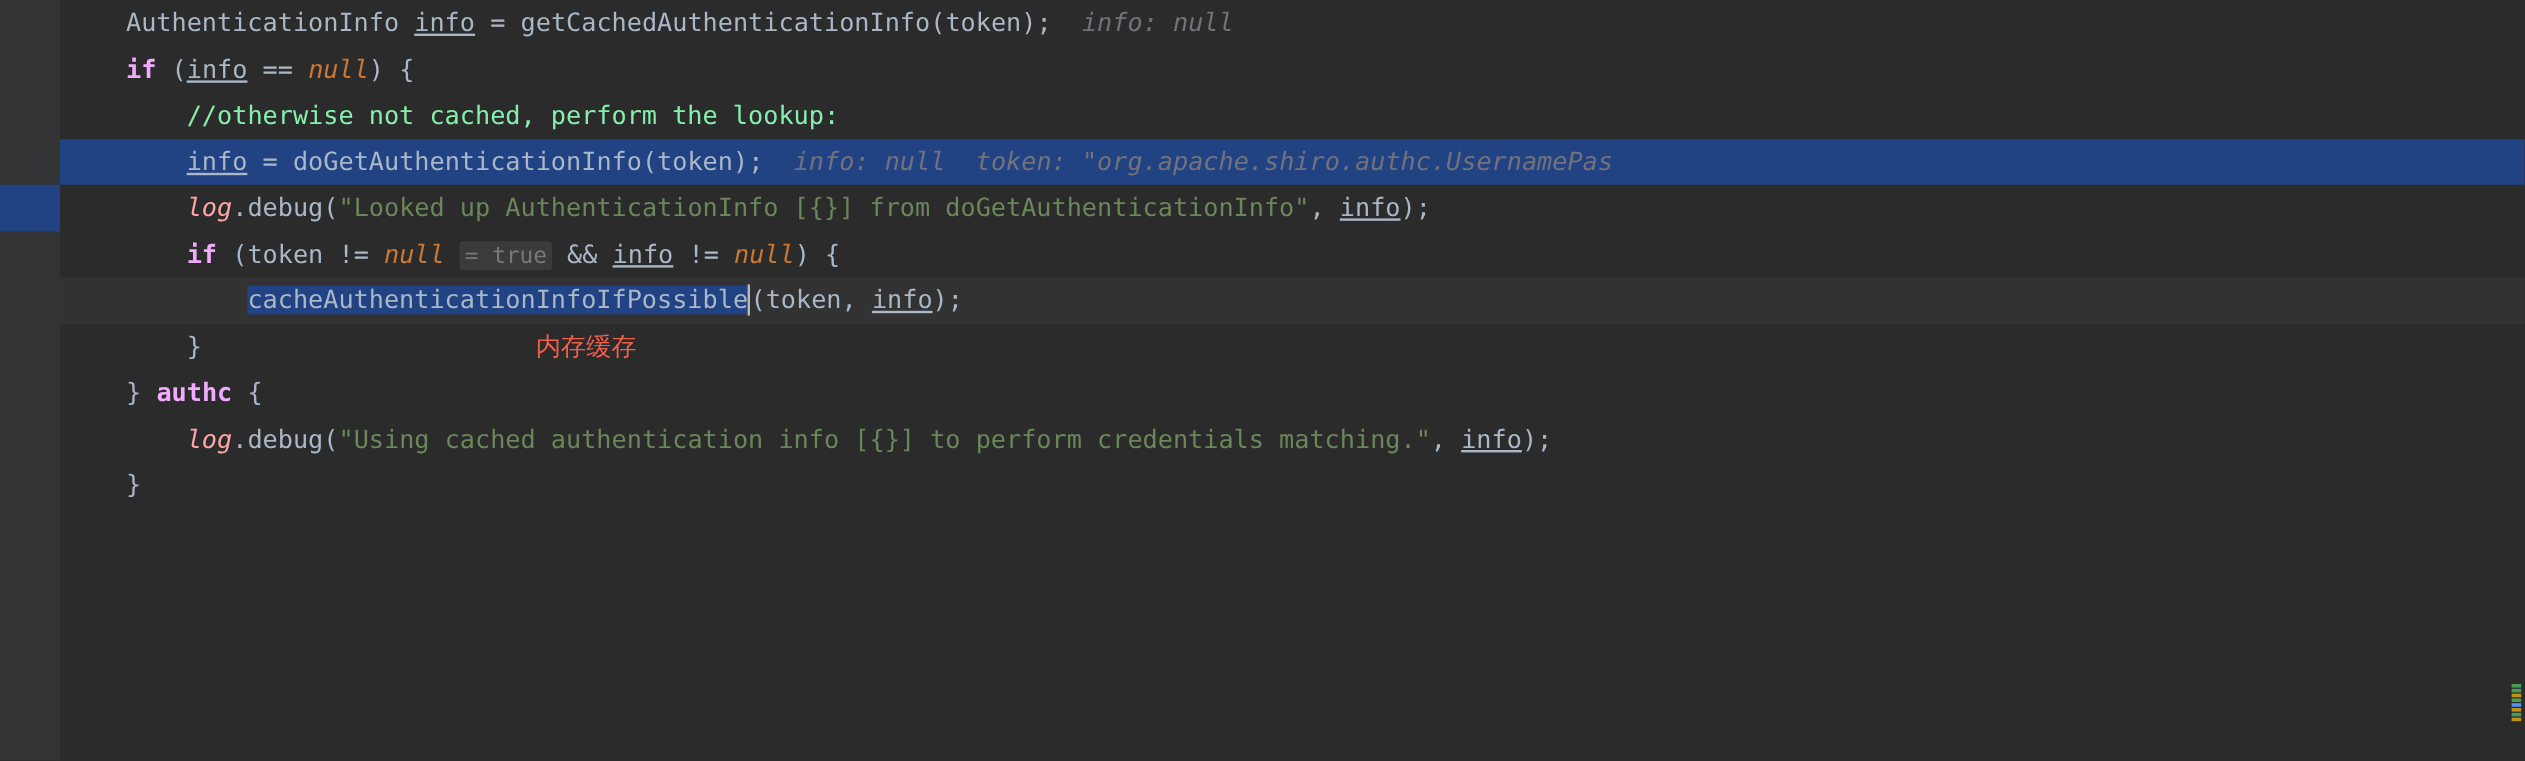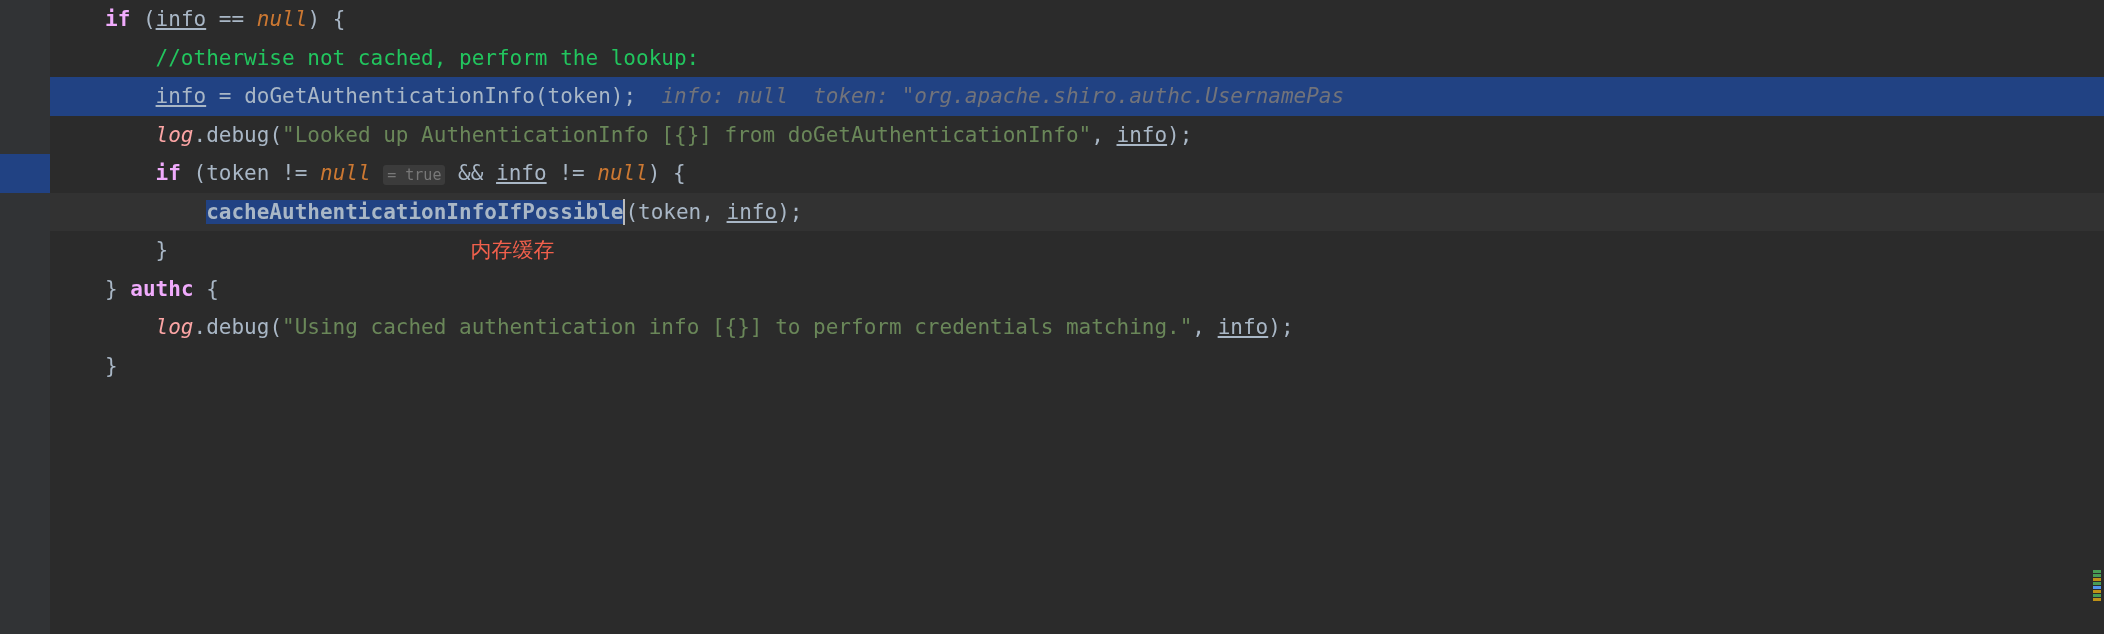--- a/index.html
+++ b/index.html
@@ -53,28 +53,28 @@
     }
     .line-current {
       background-color: #323232;
     }
     .tk-type { color: #a9b7c6; }
     .tk-identifier { color: #a9b7c6; }
     .tk-underline { text-decoration: underline; }
     .tk-punct { color: #a9b7c6; }
     .tk-keyword { color: #f0abfc; font-weight: bold; }
     .tk-null { color: #cc7832; font-style: italic; }
-    .tk-comment { color: #22c55e; }
+    .tk-comment { color: #86efac; }
     .tk-hint { color: #72737a; font-style: italic; }
     .tk-field-italic { color: #fca5a5; font-style: italic; }
     .tk-method { color: #a9b7c6; }
     .tk-string { color: #6a8759; }
-    .tk-inlay { color: #787878; background-color: #3b3b3b; padding: 1px 4px; border-radius: 3px; font-size: 15px; font-style: normal; }
-    .tk-selected { background-color: #214283; font-weight: bold; }
-    .tk-annotation { color: #f2604c; margin-left: 24px; }
+    .tk-inlay { color: #787878; background-color: #3b3b3b; padding: 1px 4px; border-radius: 3px; font-size: 19px; font-style: normal; }
+    .tk-selected { background-color: #214283; }
+    .tk-annotation { color: #f2604c; }
     .cursor {
       display: inline-block;
       width: 2px;
       height: 26px;
       background-color: #bbbbbb;
       vertical-align: middle;
       position: relative;
       top: -1px;
     }
     .right-markers {
@@ -95,20 +95,21 @@
     .marker-blue { background-color: #5394ec; }
   </style>
 </head>
 <body>
 
 <div class="gutter"></div>
 <div class="line-highlighted-left"></div>
 
 <div class="editor-area">
 
+<div class="line"><span class="tk-type">AuthenticationInfo</span> <span class="tk-identifier tk-underline">info</span> <span class="tk-punct">=</span> <span class="tk-method">getCachedAuthenticationInfo</span><span class="tk-punct">(</span><span class="tk-identifier">token</span><span class="tk-punct">);</span>  <span class="tk-hint">info: null</span></div>
 
 <div class="line"><span class="tk-keyword">if</span> <span class="tk-punct">(</span><span class="tk-identifier tk-underline">info</span> <span class="tk-punct">==</span> <span class="tk-null">null</span><span class="tk-punct">) {</span></div>
 
 <div class="line">    <span class="tk-comment">//otherwise not cached, perform the lookup:</span></div>
 
 <div class="line line-highlighted">    <span class="tk-identifier tk-underline">info</span> <span class="tk-punct">=</span> <span class="tk-method">doGetAuthenticationInfo</span><span class="tk-punct">(</span><span class="tk-identifier">token</span><span class="tk-punct">);</span>  <span class="tk-hint">info: null</span>  <span class="tk-hint">token: "org.apache.shiro.authc.UsernamePas</span></div>
 
 <div class="line">    <span class="tk-field-italic">log</span><span class="tk-punct">.</span><span class="tk-method">debug</span><span class="tk-punct">(</span><span class="tk-string">"Looked up AuthenticationInfo [{}] from doGetAuthenticationInfo"</span><span class="tk-punct">, </span><span class="tk-identifier tk-underline">info</span><span class="tk-punct">);</span></div>
 
 <div class="line">    <span class="tk-keyword">if</span> <span class="tk-punct">(</span><span class="tk-identifier">token</span> <span class="tk-punct">!=</span> <span class="tk-null">null</span> <span class="tk-inlay">= true</span> <span class="tk-punct">&amp;&amp;</span> <span class="tk-identifier tk-underline">info</span> <span class="tk-punct">!=</span> <span class="tk-null">null</span><span class="tk-punct">) {</span></div>

